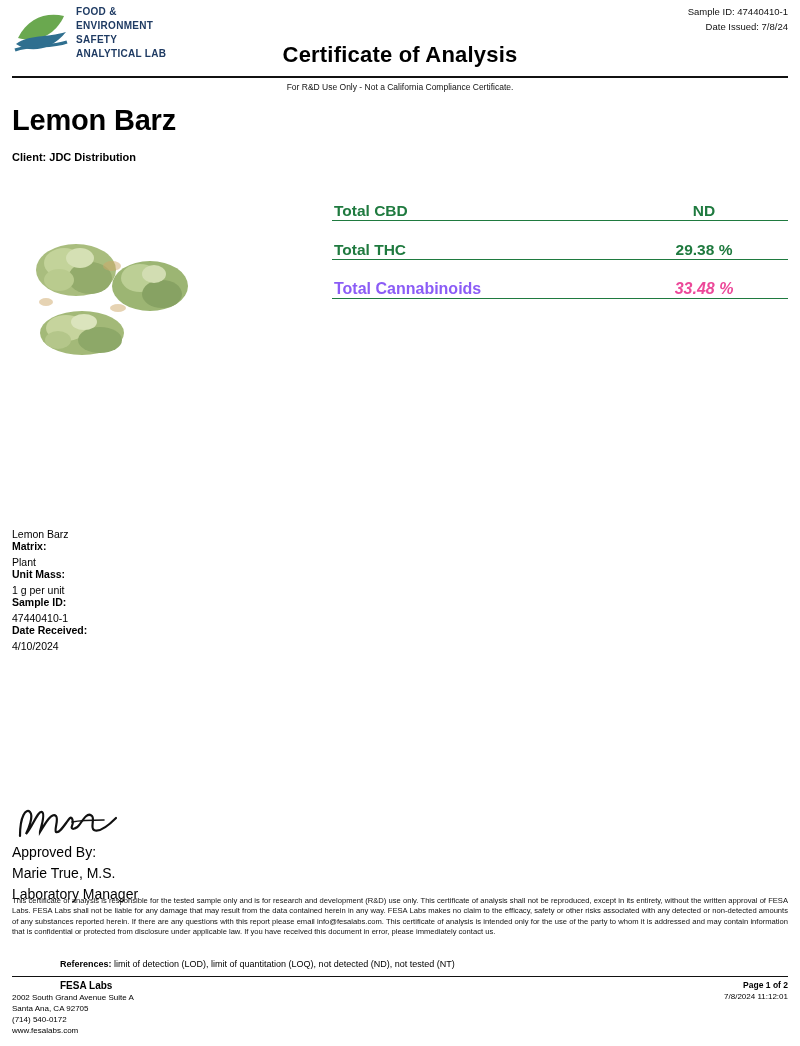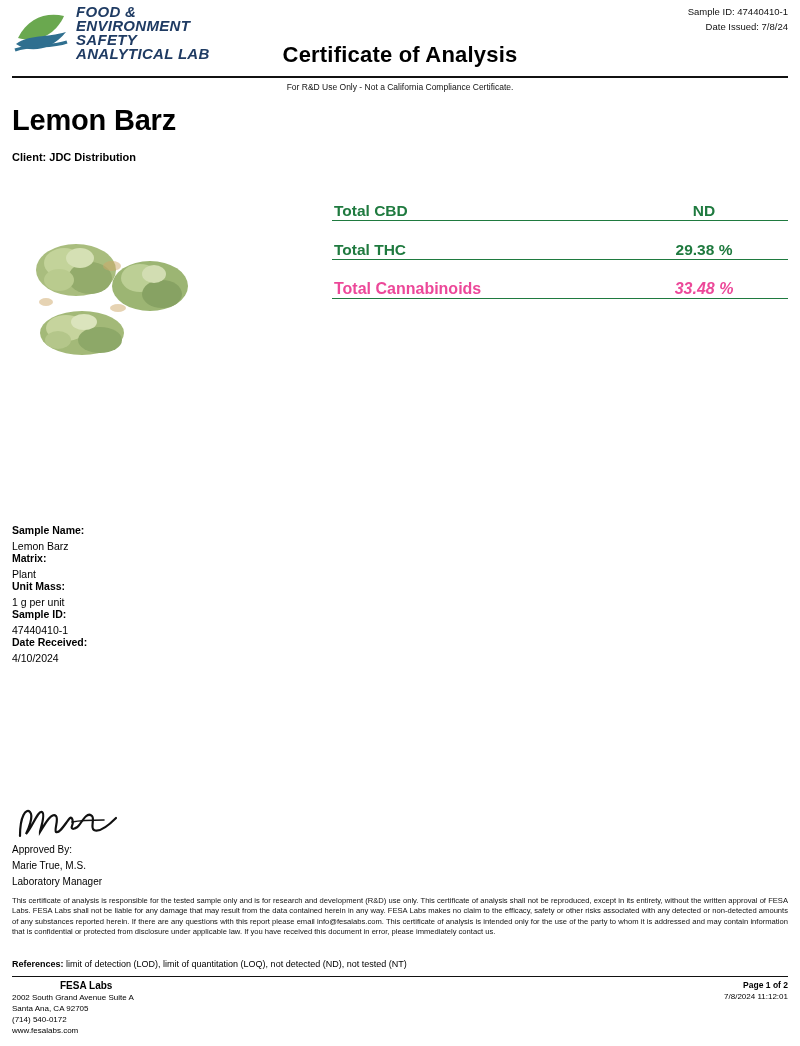--- a/index.html
+++ b/index.html
@@ -35,26 +35,25 @@
     align-items: center;
     gap: 6px;
   }
   .logo-mark {
     width: 58px; height: 58px;
     position: relative;
     flex: 0 0 auto;
   }
   .logo-mark svg { display:block; }
   .logo-text {
-    font-size: 15px;
+    font-size: 10px;
     font-weight: bold;
     line-height: 14px;
     letter-spacing: .3px;
     color: #1f3b63;
-    font-style: italic;
   }
   .logo-text .ln1 { color:#1f3b63; }
   .coa-title {
     position: absolute;
     left: 0; right: 0;
     top: 42px;
     text-align: center;
     font-size: 22px;
     font-weight: bold;
     letter-spacing: .2px;
@@ -109,21 +108,21 @@
     font-size: 15.5px;
     font-weight: bold;
   }
   .potency-row .value {
     font-size: 15.5px;
     font-weight: bold;
     width: 160px;
     text-align: center;
   }
   .potency-row.emph .label,
-  .potency-row.emph .value { color:#ec4899; font-size: 16px; }
+  .potency-row.emph .value { color:#8b5cf6; font-size: 16px; }
   .potency-row.emph .value { color:#ec4899;font-style:italic; }
 
   
   .sample-img {
     position: absolute;
     left: 14px;
     top: 230px;
     width: 190px;
     height: 150px;
   }
@@ -147,42 +146,42 @@
   }
 
   
   .sig-block {
     position: absolute;
     left: 12px;
     top: 800px;
     width: 340px;
   }
   .sig-mark { height: 42px; }
-  .sig-line { font-size: 10px; margin-top: 2px; }
+  .sig-line { font-size: 14px; margin-top: 2px; }
   .sig-line.n { margin-top: 5px; }
 
   
   .disclaimer {
     position: absolute;
     left: 12px;
     right: 12px;
     top: 896px;
     font-size: 7.6px;
     line-height: 10.4px;
     text-align: justify;
     color: #111;
   }
   .refs {
     position: absolute;
     left: 12px;
     right: 12px;
     top: 959px;
     font-size: 9px;
   }
-  .refs b { font-weight: bold; }
+  .refs b { font-weight: bold; margin-left: 48px; }
 
   
   .footer {
     position: absolute;
     left: 12px;
     right: 12px;
     bottom: 10px;
     border-top: 1.5px solid #111;
     padding-top: 3px;
     display: flex;
@@ -269,21 +268,20 @@
       <div class="label">Total THC</div>
       <div class="value">29.38 %</div>
     </div>
     <div class="potency-row emph">
       <div class="label">Total Cannabinoids</div>
       <div class="value">33.48 %</div>
     </div>
   </div>
 
   <div class="meta">
-    <div class="k">Sample Name:</div>
     <div class="v">Lemon Barz</div>
 
     <div class="k">Matrix:</div>
     <div class="v">Plant</div>
 
     <div class="k">Unit Mass:</div>
     <div class="v">1 g per unit</div>
 
     <div class="k">Sample ID:</div>
     <div class="v">47440410-1</div>

